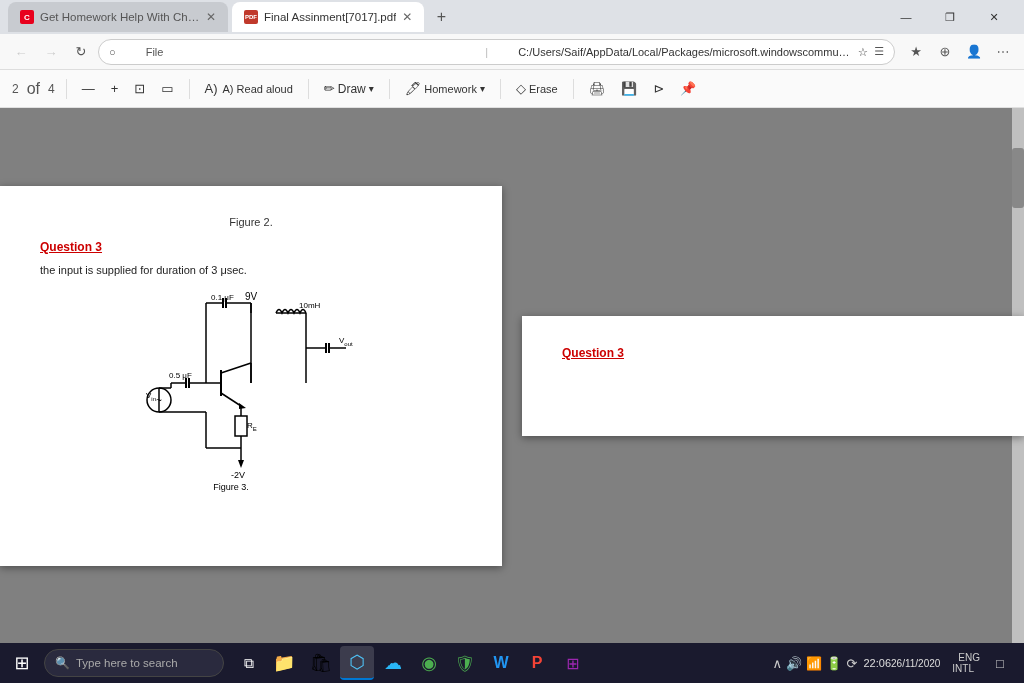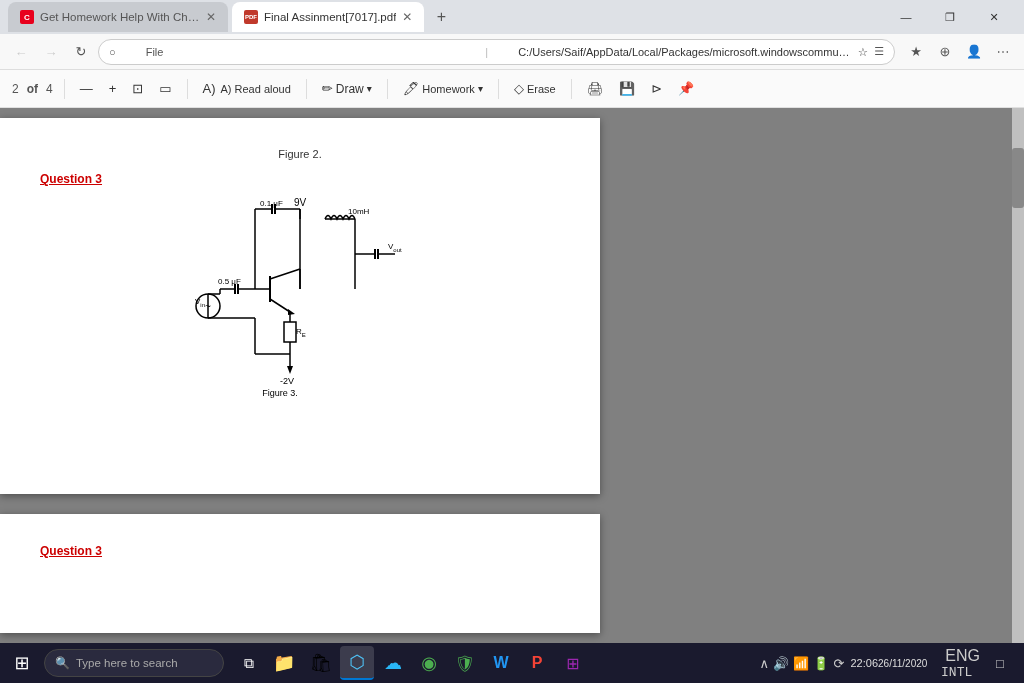--- a/index.html
+++ b/index.html
@@ -121,21 +121,21 @@
     .pdf-toolbar-sep { width: 1px; height: 20px; background: #ddd; margin: 0 3px; }
     .toolbar-label { font-size: 12px; color: #333; }
     .toolbar-chevron { font-size: 10px; color: #333; }
 
     
     .pdf-area {
       background: #808080;
       overflow: hidden;
       position: relative;
       display: flex;
-      flex-direction: column;
+      align-items: center;
       padding: 10px 0;
       gap: 20px;
       height: calc(683px - 34px - 36px - 38px - 40px);
     }
 
     
     .pdf-page {
       background: white;
       width: 600px;
       box-shadow: 0 2px 8px rgba(0,0,0,0.4);
@@ -293,21 +293,21 @@
   <div class="browser-actions">
     <div class="browser-action-btn">★</div>
     <div class="browser-action-btn">⊕</div>
     <div class="browser-action-btn">👤</div>
     <div class="browser-action-btn">⋯</div>
   </div>
 </div>
 
 <div class="pdf-toolbar">
   <span class="page-num">2</span>
-  <span style="color:#555; font-size:12px;font-weight:bold;">of</span>
+  <span style="color:#555; font-size:16px;">of</span>
   <span class="page-num">4</span>
 
   <div class="pdf-toolbar-sep"></div>
   <button class="pdf-toolbar-btn">—</button>
   <button class="pdf-toolbar-btn">+</button>
   <button class="pdf-toolbar-btn">⊡</button>
   <button class="pdf-toolbar-btn">▭</button>
   <div class="pdf-toolbar-sep"></div>
   <button class="pdf-toolbar-btn">
     <span>A)</span>
@@ -339,20 +339,21 @@
 
 <div class="pdf-area" style="position:relative;">
 
   <div class="scrollbar-track">
     <div class="scrollbar-thumb"></div>
   </div>
 
   <div class="pdf-page pdf-page-1">
     <p class="figure-caption">Figure 2.</p>
     <p class="question-heading">Question 3</p>
+    <p class="question-text">the input is supplied for duration of 3 μsec.</p>
 
     <div class="circuit-container">
       <svg width="240" height="210" viewBox="0 0 240 210" style="overflow:visible;">
 
         <text x="120" y="12" font-size="10" text-anchor="middle">9V</text>
 
         <line x1="120" y1="15" x2="120" y2="25" stroke="black" stroke-width="1.5"></line>
 
         <line x1="145" y1="25" x2="175" y2="25" stroke="black" stroke-width="1.5"></line>
 
@@ -472,20 +473,20 @@
       <span class="taskbar-sys-icon">🔊</span>
       <span class="taskbar-sys-icon">📶</span>
       <span class="taskbar-sys-icon">🔋</span>
       <span class="taskbar-sys-icon">⟳</span>
     </div>
     <div style="display:flex; flex-direction:row; align-items:flex-end; justify-content:flex-start;">
       <span style="color:#ddd; font-size:11px;">22:06</span>
       <span style="color:#ddd; font-size:10px;">26/11/2020</span>
     </div>
     <div style="display:flex; flex-direction:column; align-items:center; justify-content:center;">
-      <span style="color:#ccc; font-size:16px;margin-left:12px;">ENG</span>
-      <span style="color:#ccc; font-size:13px;font-family:Liberation Mono, monospace;">INTL</span>
+      <span style="color:#ccc; font-size:10px;margin-left:12px;">ENG</span>
+      <span style="color:#ccc; font-size:10px;">INTL</span>
     </div>
     <div class="taskbar-notif">
       <span>□</span>
     </div>
   </div>
 </div>
 
 </body></html>

